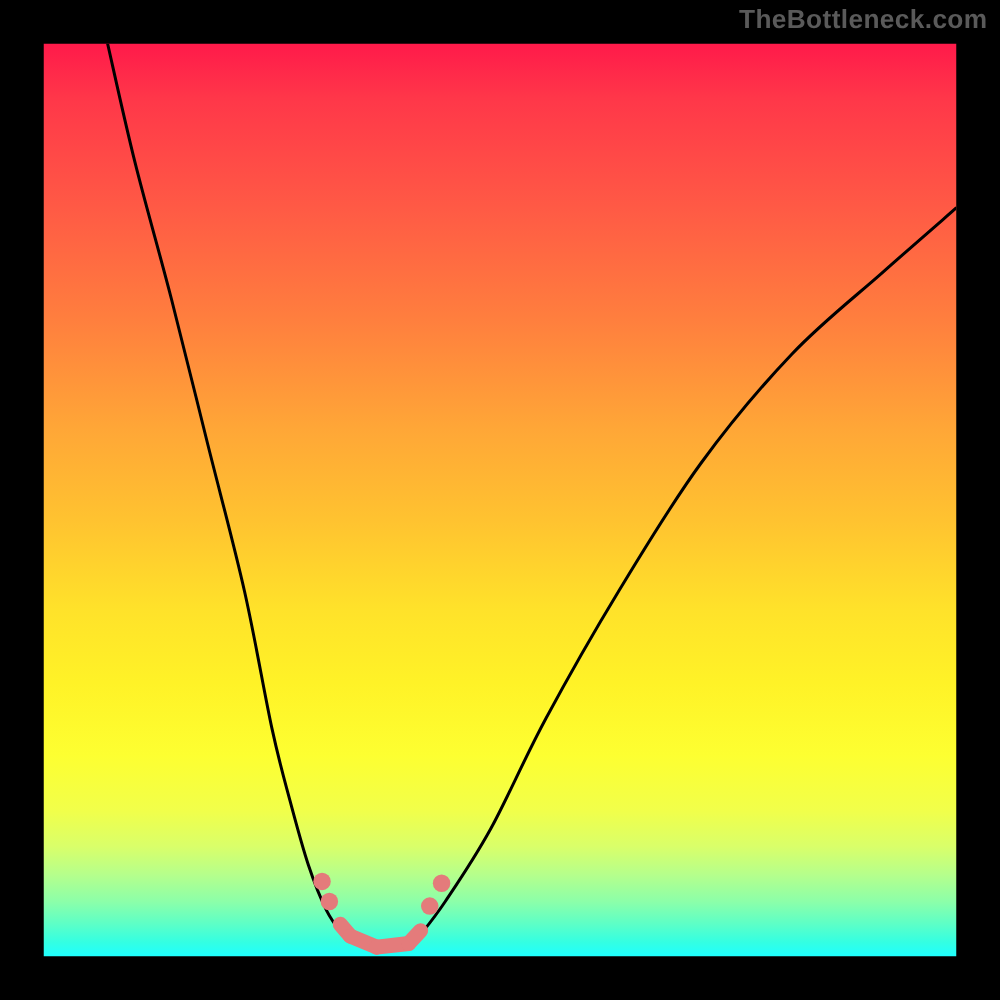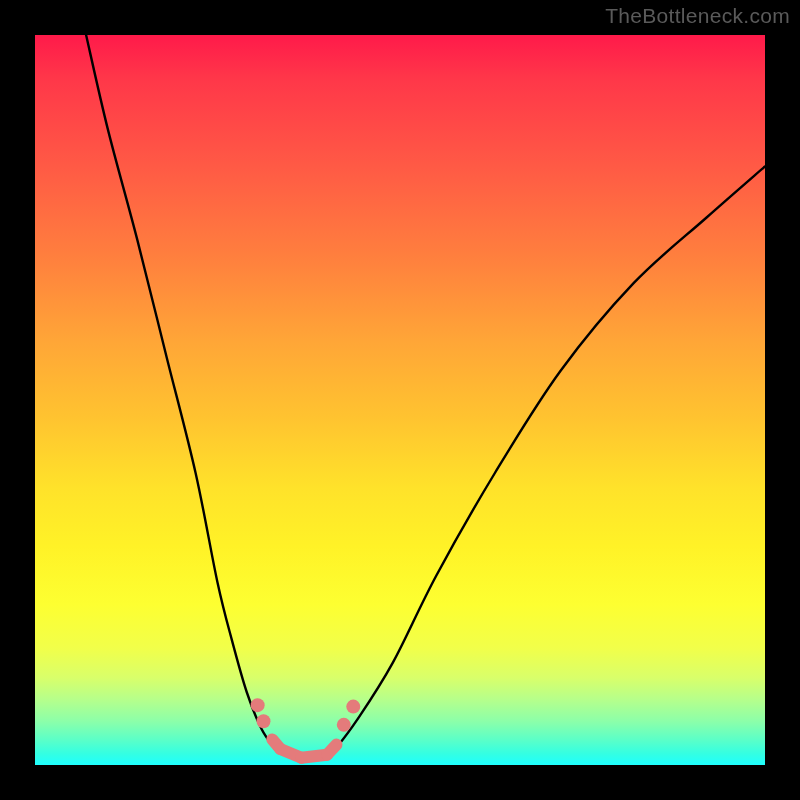--- a/index.html
+++ b/index.html
@@ -44,21 +44,21 @@
       #33ffe3 98.5%,
       #1fffff 100%
     );
   }
   .attribution {
     position: absolute;
     top: 4px;
     right: 10px;
     color: #5a5a5a;
     font-size: 21px;
-    font-weight: 400;
+    font-weight: 700;
     letter-spacing: 0.3px;
   }
   .svg-layer {
     position: absolute;
     left: 35px;
     top: 35px;
     width: 730px;
     height: 730px;
   }
 </style>

